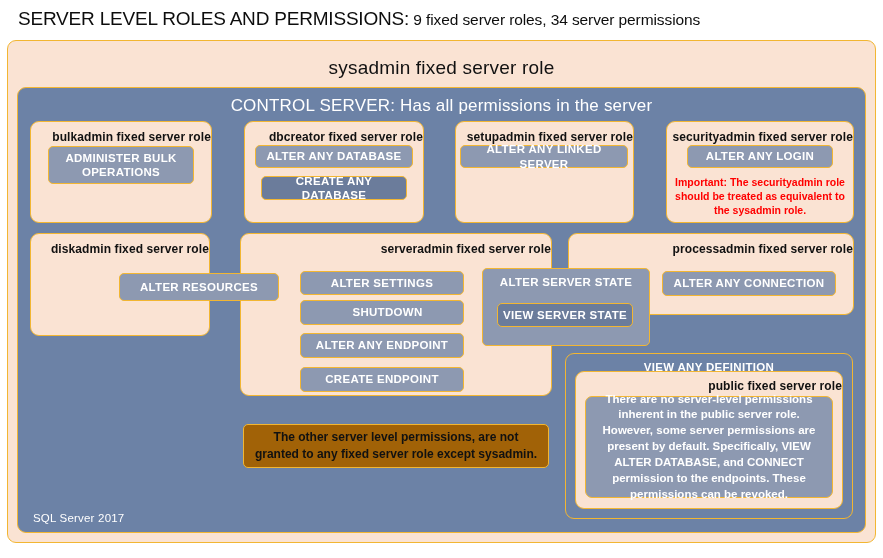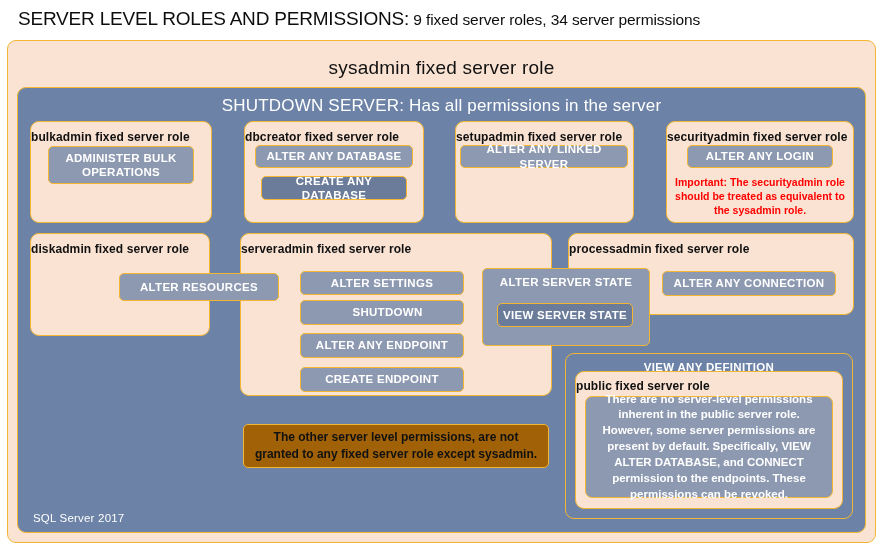--- a/index.html
+++ b/index.html
@@ -20,21 +20,21 @@
   .peach{background:#FAE3D3;}
   .blue{background:#6C82A6;}
   .perm{
     background:#8D99B1;border:1.5px solid #F2B632;border-radius:5px;
     color:#FFFFFF;font-weight:bold;font-size:11.5px;letter-spacing:.3px;
     display:flex;align-items:center;justify-content:center;text-align:center;
     box-sizing:border-box;position:absolute;line-height:1.25;
   }
   .perm.dark{background:#6B7C9B;}
   .role-title{
-    position:absolute;width:100%;text-align:left;color:#111111;
+    position:absolute;width:100%;text-align:right;color:#111111;
     font-weight:bold;font-size:12px;letter-spacing:.1px;
   }
   .blue-head{
     position:absolute;width:100%;text-align:center;color:#FFFFFF;
     font-size:17px;letter-spacing:.2px;
   }
   .sysadmin-head{
     position:absolute;width:100%;text-align:center;color:#111111;
     font-size:19px;letter-spacing:.2px;
   }
@@ -70,21 +70,21 @@
 
 <div id="title-bar">
   <span id="title-strong">SERVER LEVEL ROLES AND PERMISSIONS:</span><span id="title-sub"> 9 fixed server roles, 34 server permissions</span>
 </div>
 
 <div class="panel peach" style="left:7px;top:40px;width:869px;height:503px;">
   <div class="sysadmin-head" style="top:16px;">sysadmin fixed server role</div>
 </div>
 
 <div class="panel blue" style="left:17px;top:87px;width:849px;height:446px;">
-  <div class="blue-head" style="top:8px;">SHUTDOWN SERVER: Has all permissions in the server</div>
+  <div class="blue-head" style="top:8px;">CONTROL SERVER: Has all permissions in the server</div>
 </div>
 
 <div class="panel peach" style="left:30px;top:121px;width:182px;height:102px;">
   <div class="role-title" style="top:8px;">bulkadmin  fixed server role</div>
 </div>
 <div class="perm" style="left:48px;top:146px;width:146px;height:38px;">ADMINISTER  BULK OPERATIONS</div>
 
 <div class="panel peach" style="left:244px;top:121px;width:180px;height:102px;">
   <div class="role-title" style="top:8px;">dbcreator fixed server role</div>
 </div>

